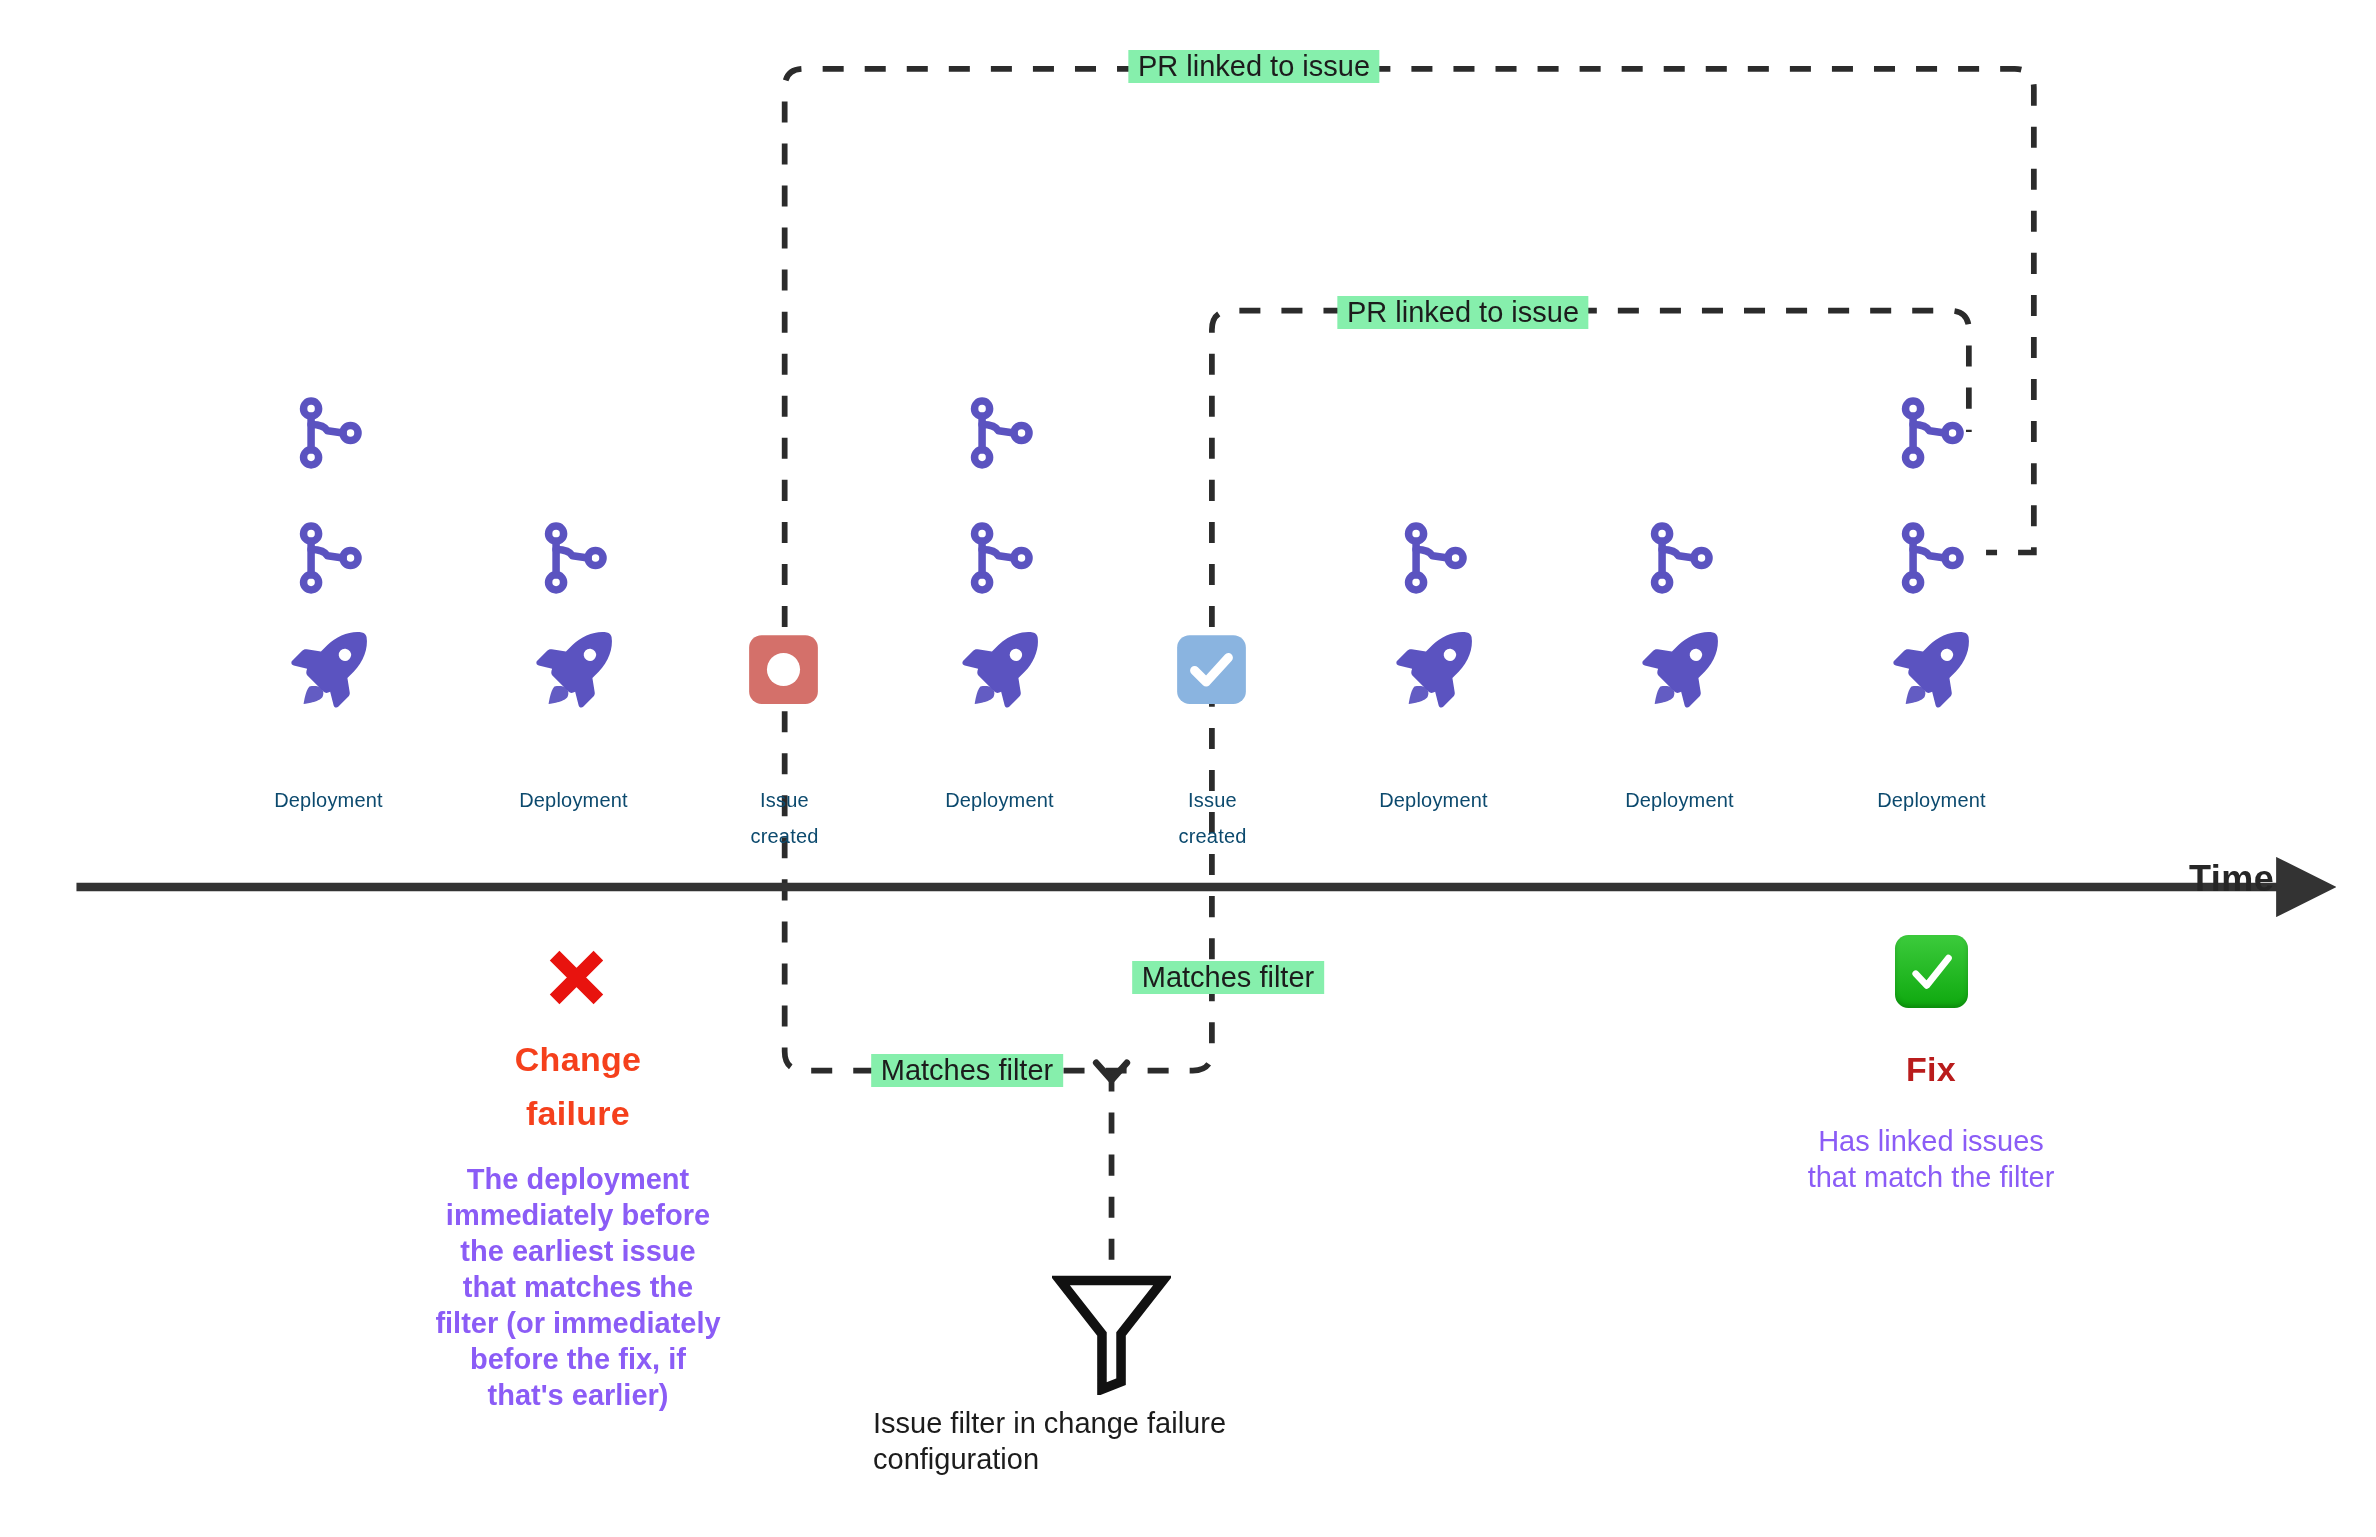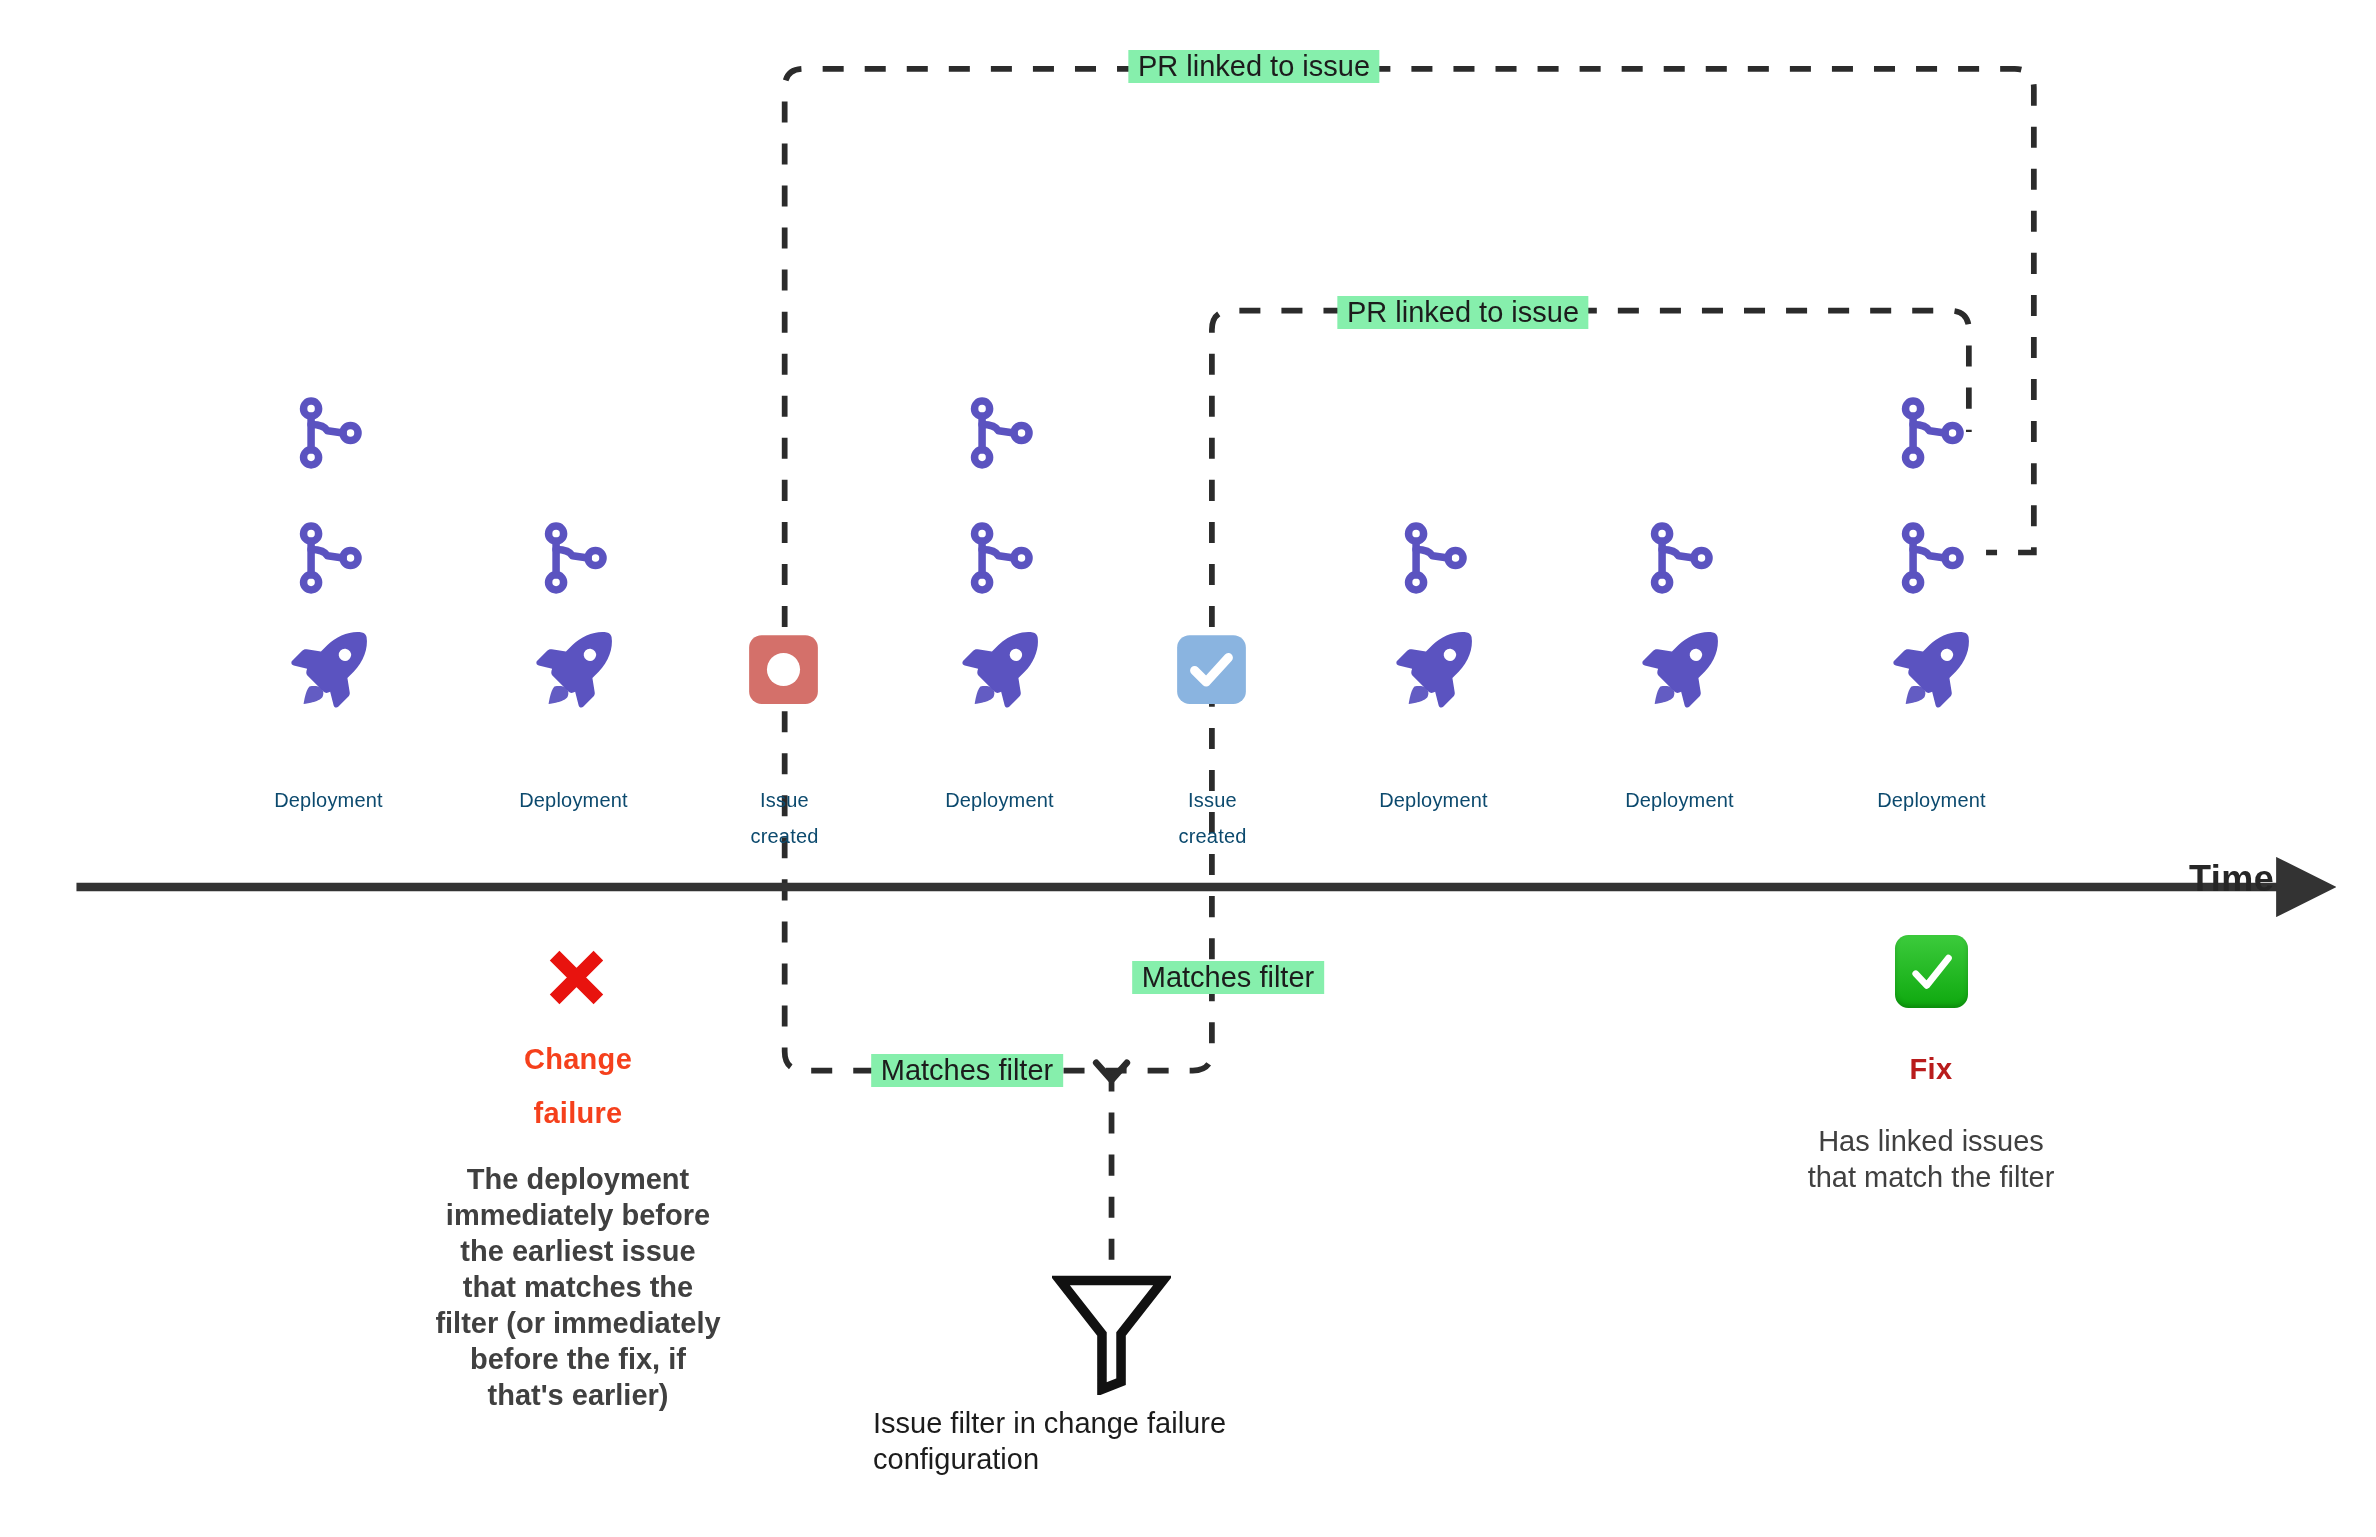--- a/index.html
+++ b/index.html
@@ -58,30 +58,30 @@
     color: #1c1c1c;
     background: #86efac;
     padding: 0 9.6px;
     white-space: nowrap;
   }
   .annot {
     position: absolute;
     text-align: center;
   }
   .annot-title {
-    font-size: 29px;
+    font-size: 34px;
     font-weight: bold;
     line-height: 54px;
     letter-spacing: 0.3px;
   }
   .annot-body {
     font-size: 29px;
     font-weight: bold;
     line-height: 36px;
-    color: #404040;
+    color: #8b5cf6;
     margin-top: 21px;
     white-space: pre-line;
   }
   .funnel-caption {
     position: absolute;
     font-size: 29px;
     line-height: 36px;
     color: #1c1c1c;
     white-space: pre-line;
   }

